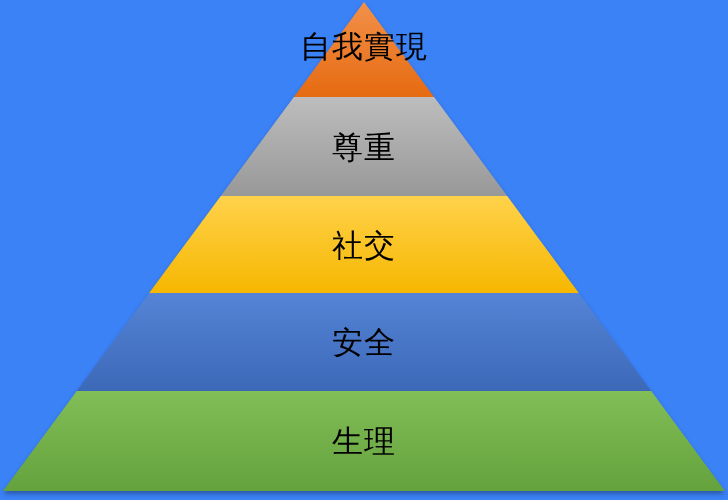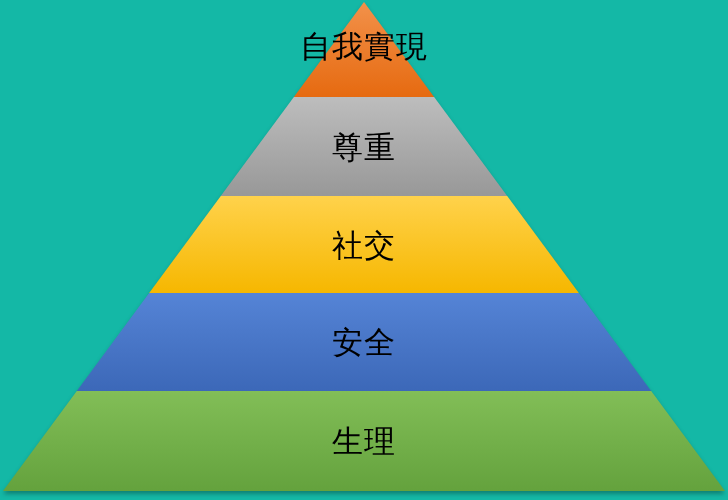--- a/index.html
+++ b/index.html
@@ -4,21 +4,21 @@
 <style>
   html, body {
     margin: 0;
     padding: 0;
     background: #ffffff;
   }
   .stage {
     width: 728px;
     height: 500px;
     position: relative;
-    background: #14b8a6;
+    background: #3b82f6;
     overflow: hidden;
   }
   svg { display: block; }
   .pyramid-group {
     filter: drop-shadow(0px 3px 2px rgba(0,0,0,0.30));
   }
   .level-label {
     font-family: "DejaVu Sans", "Liberation Sans", sans-serif;
     font-size: 31px;
     letter-spacing: 1px;

